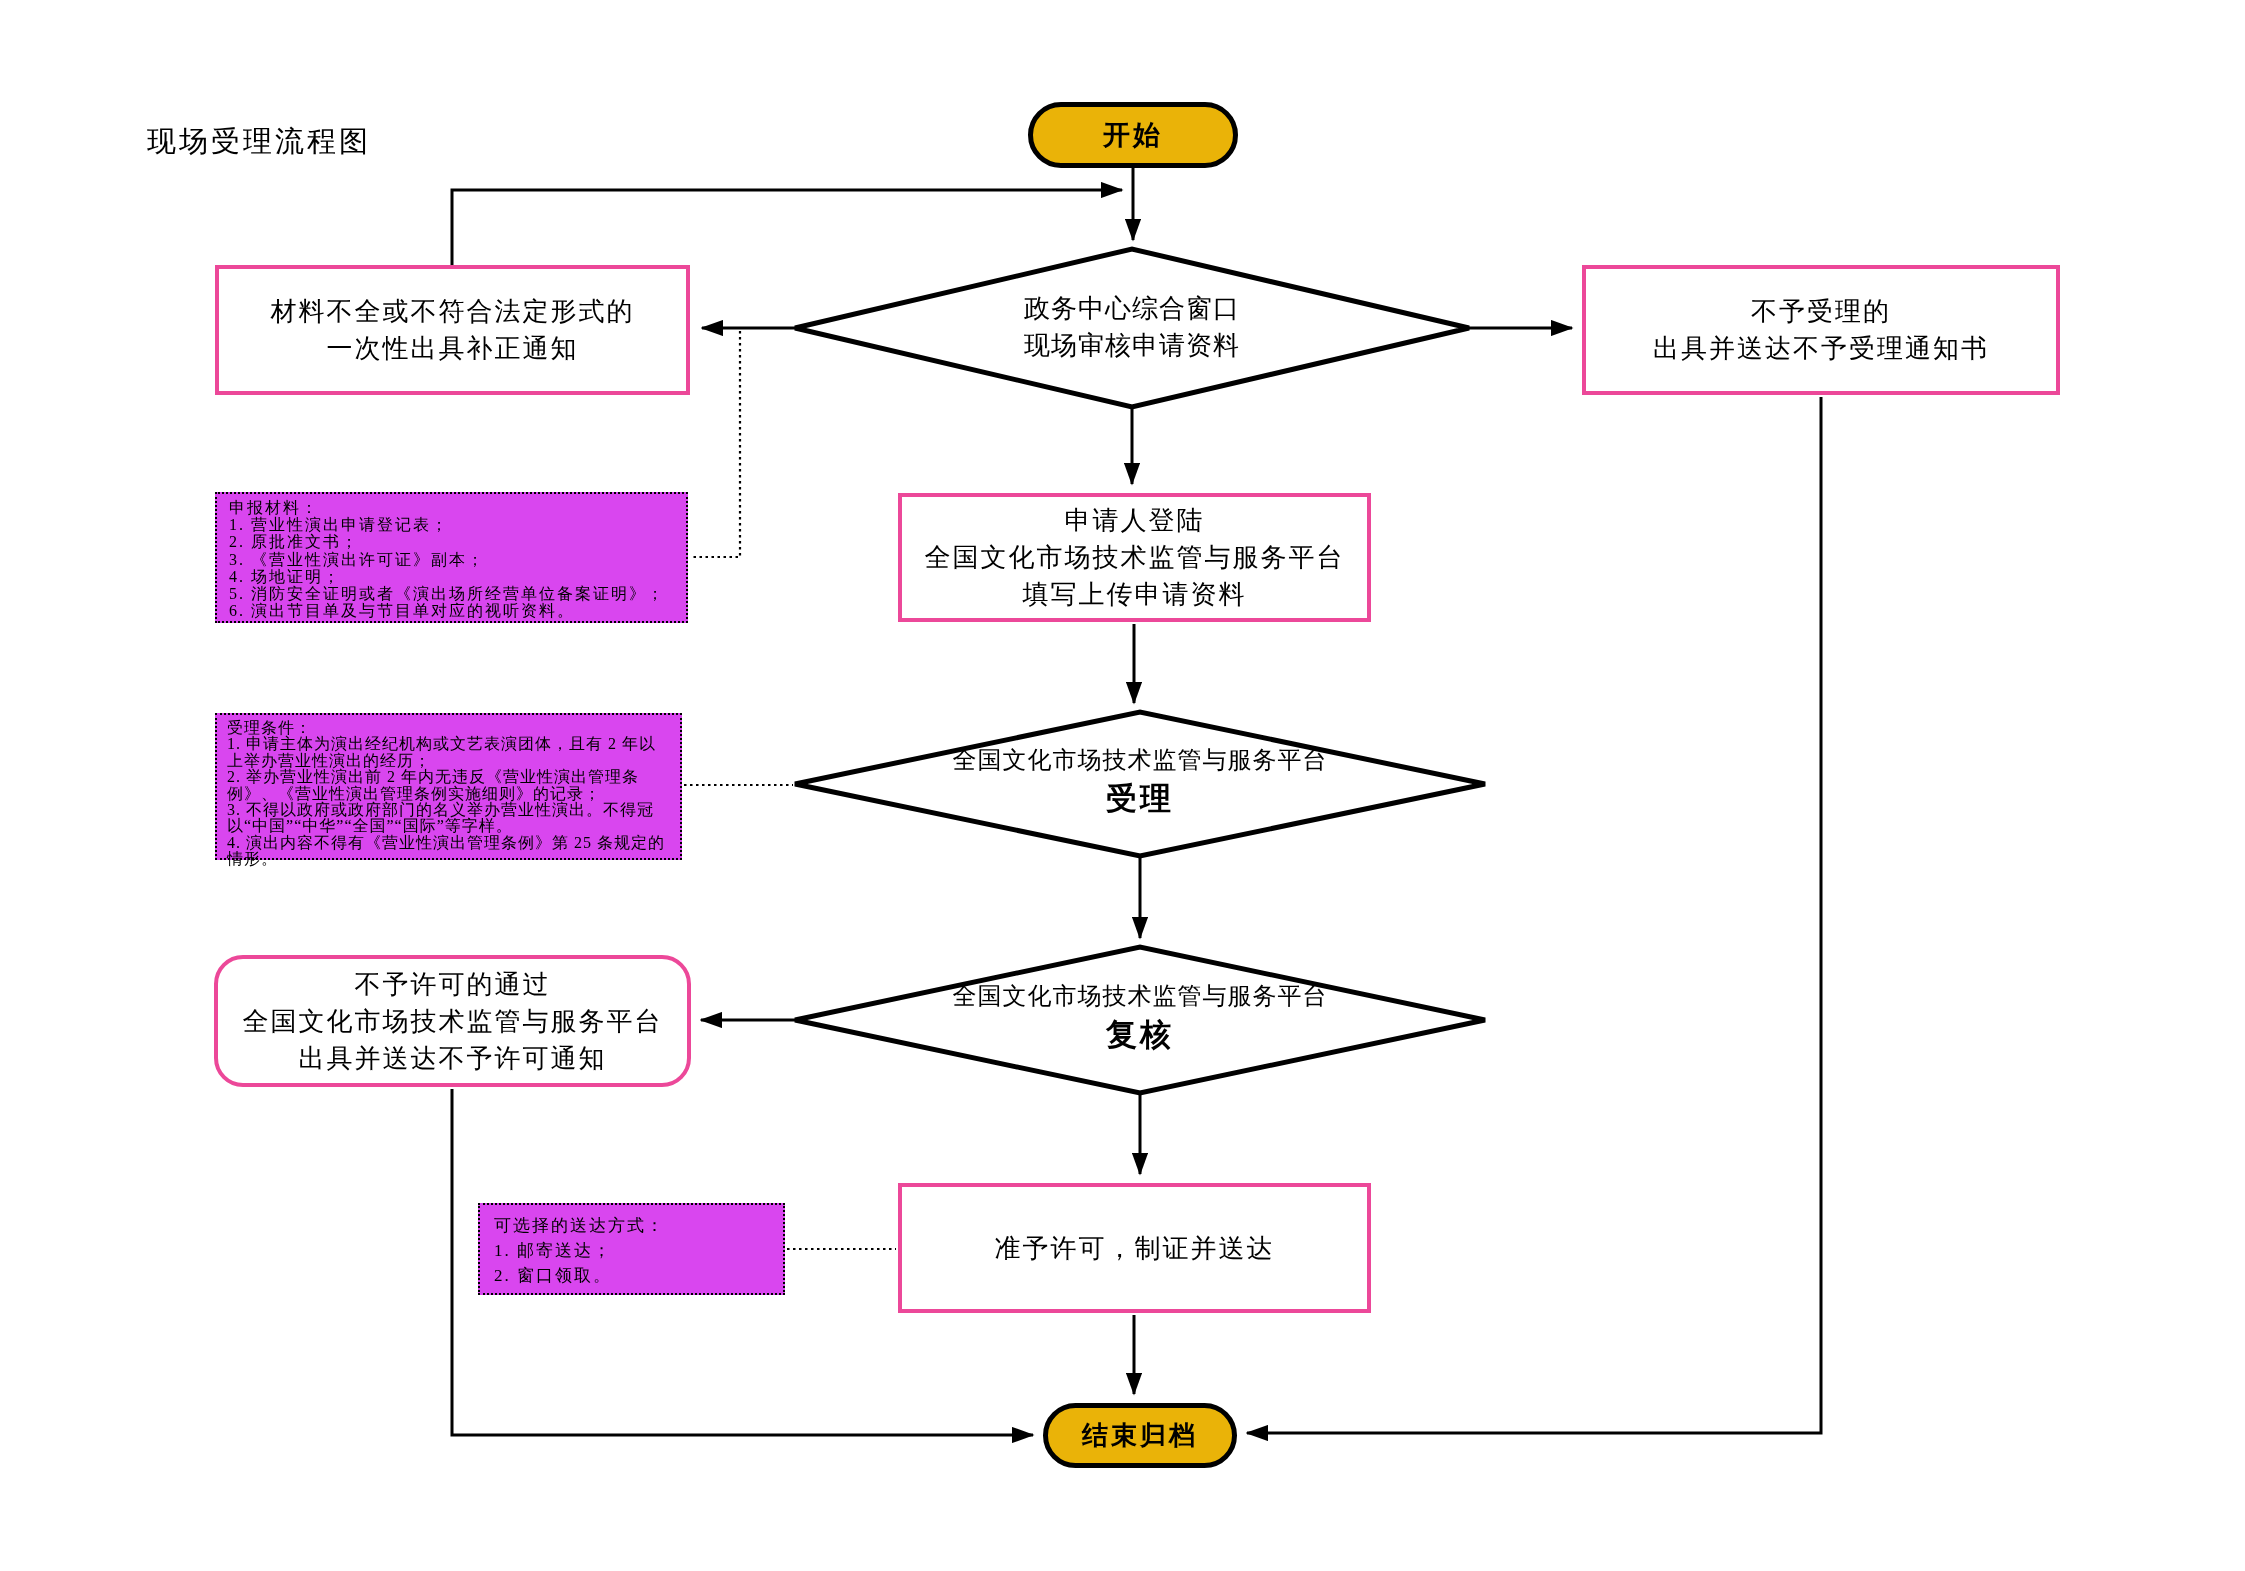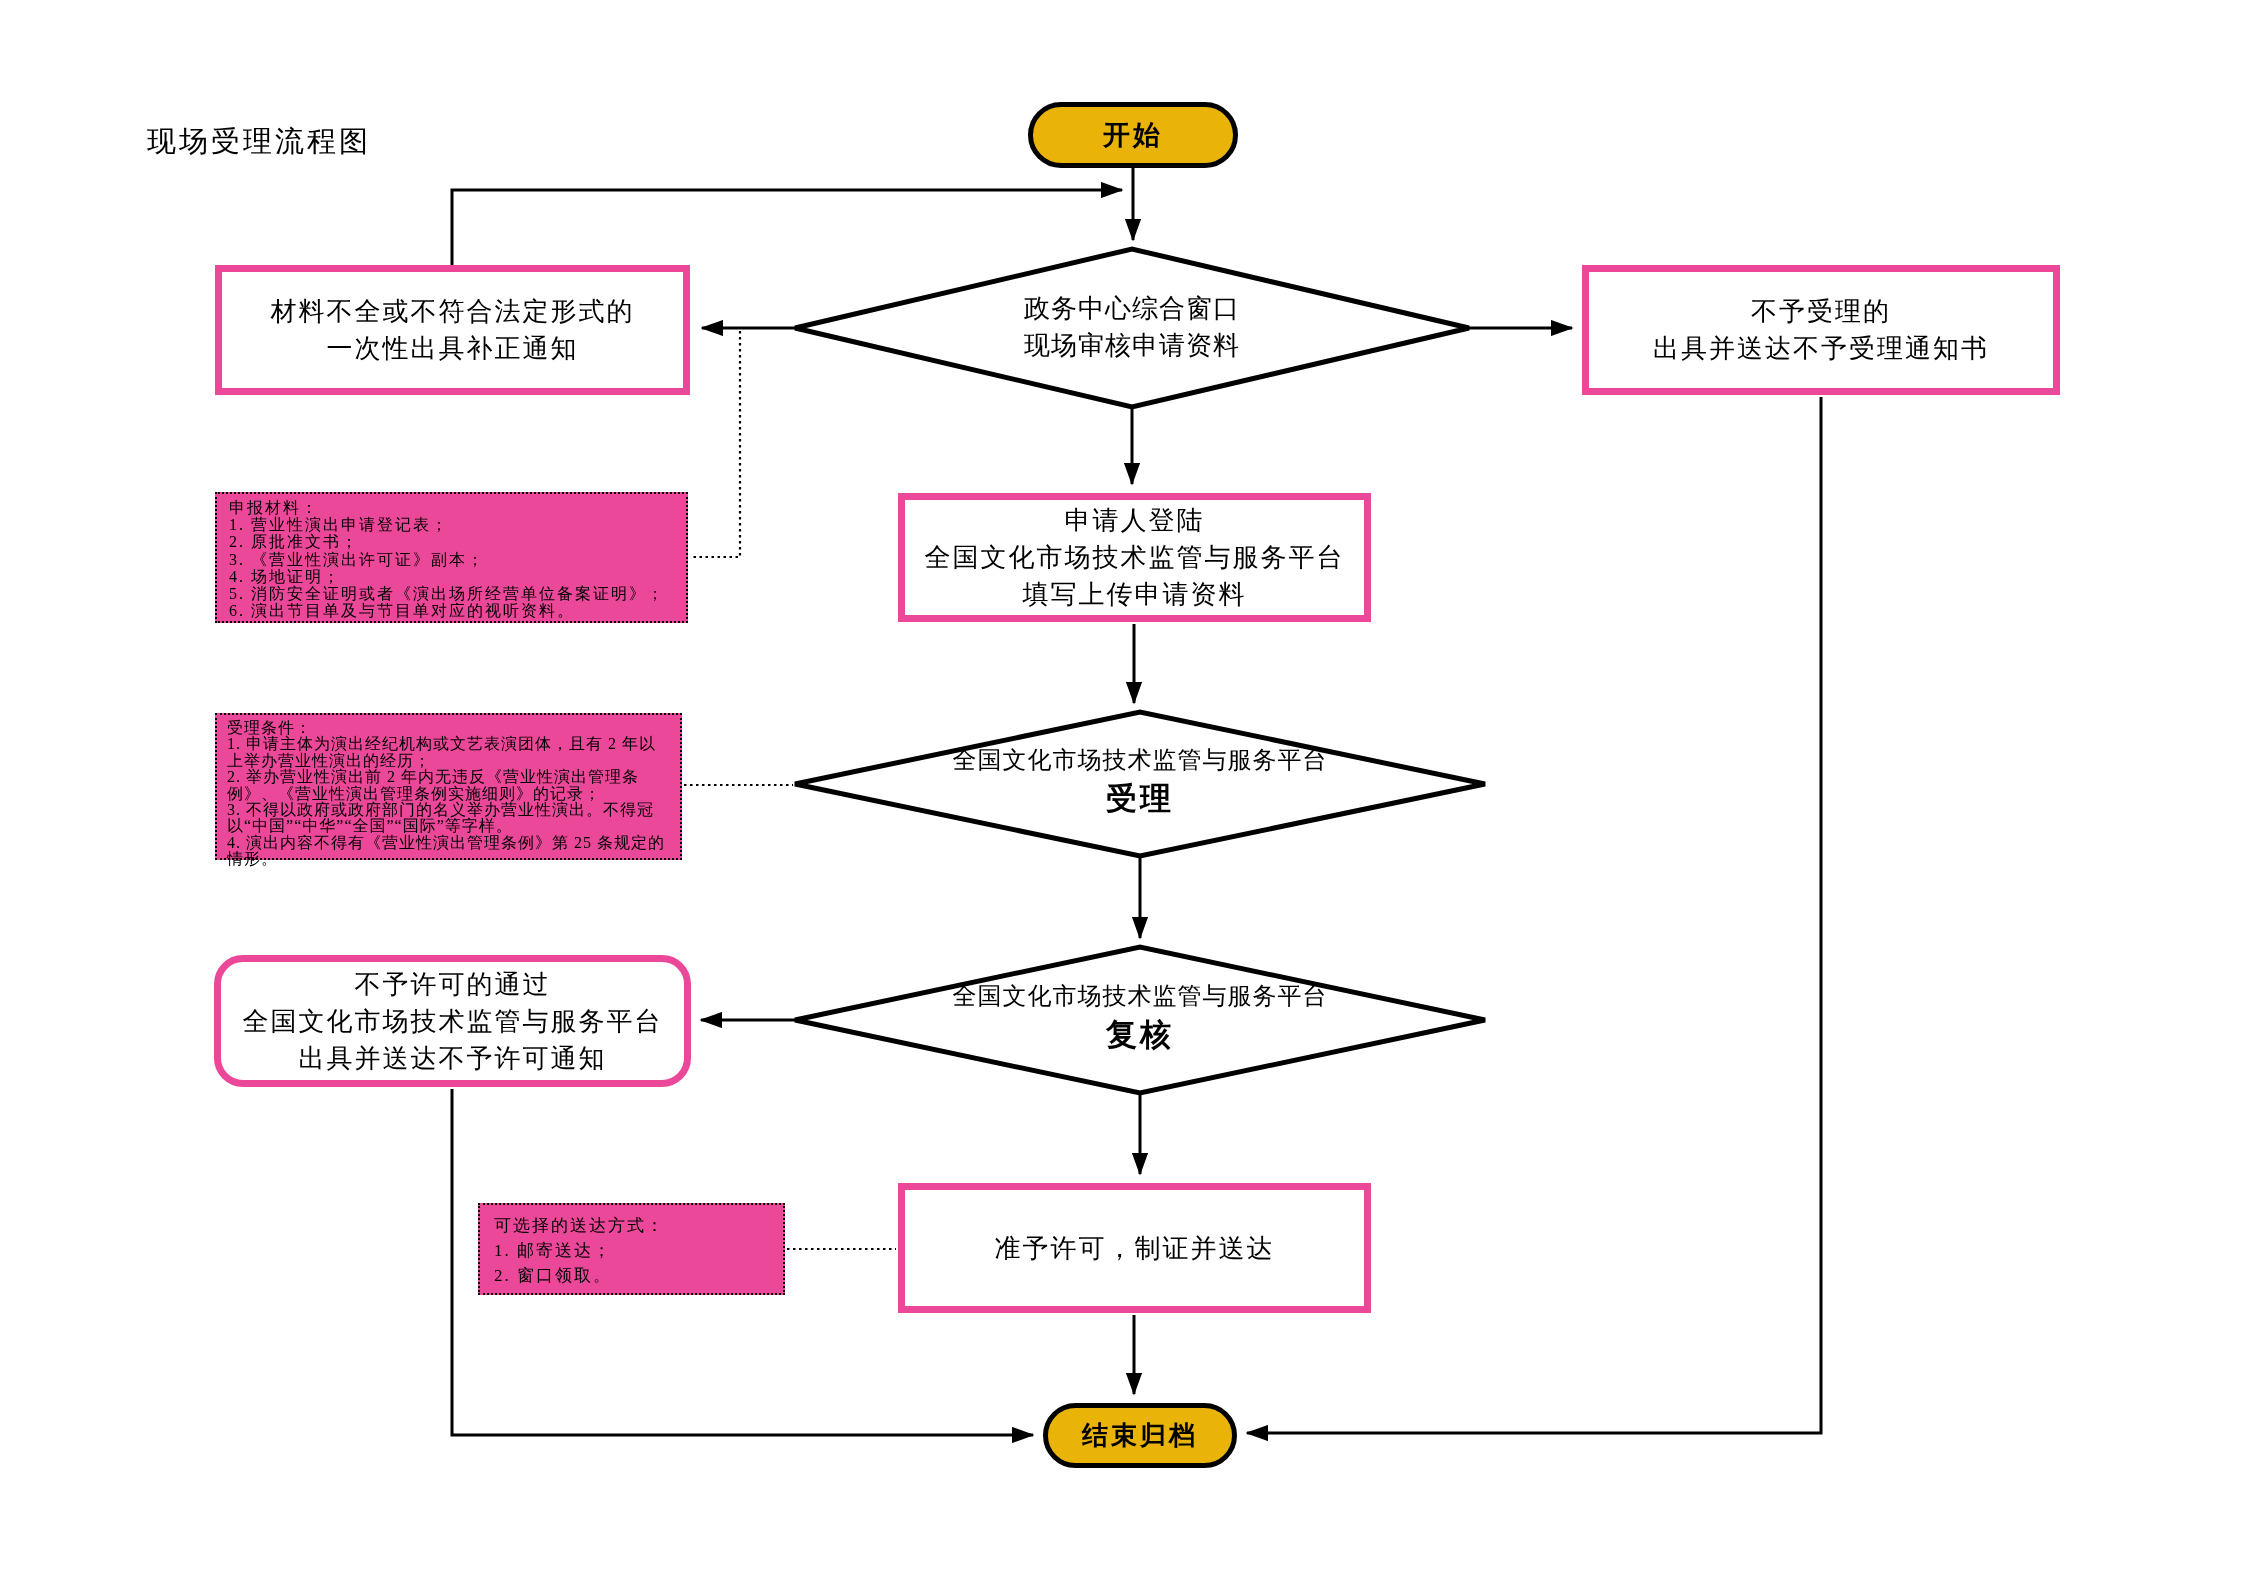--- a/index.html
+++ b/index.html
@@ -5,30 +5,30 @@
   html,body{margin:0;padding:0;background:#ffffff;}
   .canvas{position:relative;width:2245px;height:1571px;background:#ffffff;overflow:hidden;
           font-family:"Liberation Serif","DejaVu Serif",serif;color:#000;}
   .wires{position:absolute;left:0;top:0;width:2245px;height:1571px;}
   .abs{position:absolute;box-sizing:border-box;}
   .title{font-size:29px;letter-spacing:3px;white-space:nowrap;}
   .pill{border:5px solid #000;border-radius:40px;background:#eab308;
         display:flex;align-items:center;justify-content:center;}
   .pill .lbl{font-family:"Liberation Sans","DejaVu Sans",sans-serif;font-weight:bold;
              font-size:27px;letter-spacing:3px;}
-  .pbox{border:7px solid #ec4899;background:#fff;display:flex;flex-direction:column;
+  .pbox{border:4px solid #ec4899;background:#fff;display:flex;flex-direction:column;
         align-items:center;justify-content:center;text-align:center;}
   .pbox .ln{font-size:26px;letter-spacing:2px;line-height:37px;white-space:nowrap;}
   .dtext{display:flex;flex-direction:column;align-items:center;justify-content:center;
          text-align:center;pointer-events:none;}
   .dtext .ln{font-size:26px;letter-spacing:1px;line-height:37px;white-space:nowrap;}
   .dtext .ln-small{font-size:24px;letter-spacing:1px;line-height:33px;white-space:nowrap;}
   .dtext .ln-big{font-family:"Liberation Sans","DejaVu Sans",sans-serif;font-weight:bold;
                  font-size:31px;letter-spacing:3px;line-height:44px;white-space:nowrap;}
-  .note{border:2px dotted #000;background:#ec4899;text-align:left;}
+  .note{border:2px dotted #000;background:#d946ef;text-align:left;}
   .note .nln{white-space:nowrap;}
   .note-materials{padding:5px 12px;font-size:16px;line-height:17.2px;letter-spacing:2px;}
   .note-conditions{padding:5px 10px;font-size:16px;line-height:16.4px;letter-spacing:1px;}
   .note-conditions .nln{white-space:normal;}
   .note-delivery{padding:8px 14px;font-size:17px;line-height:25px;letter-spacing:2px;}
 </style>
 </head>
 <body>
 
 <div class="canvas">

